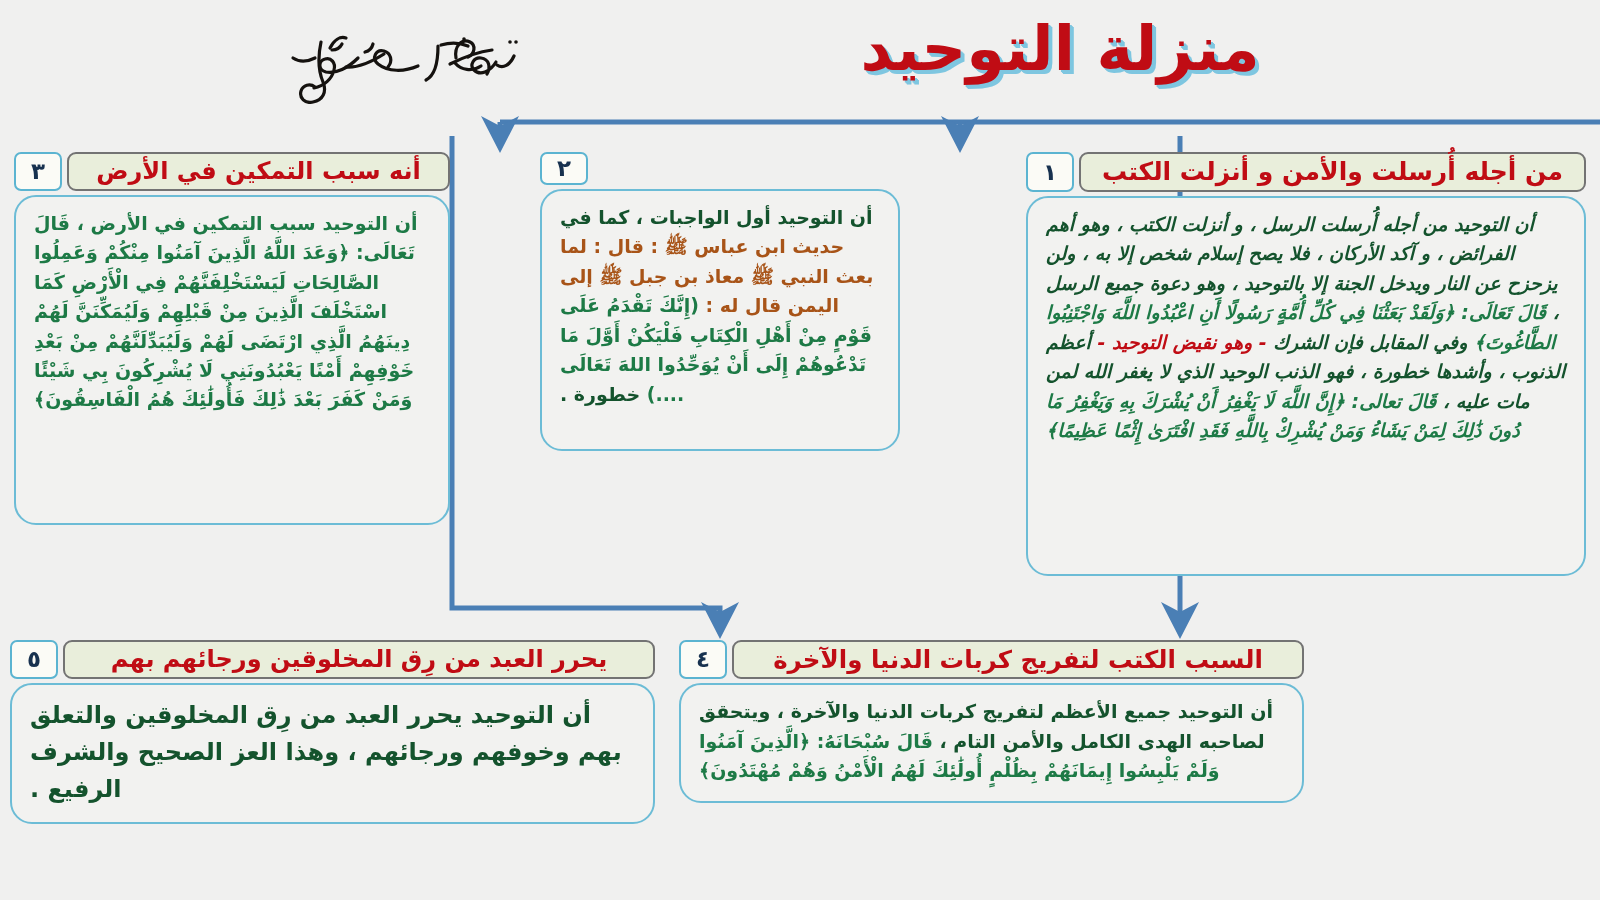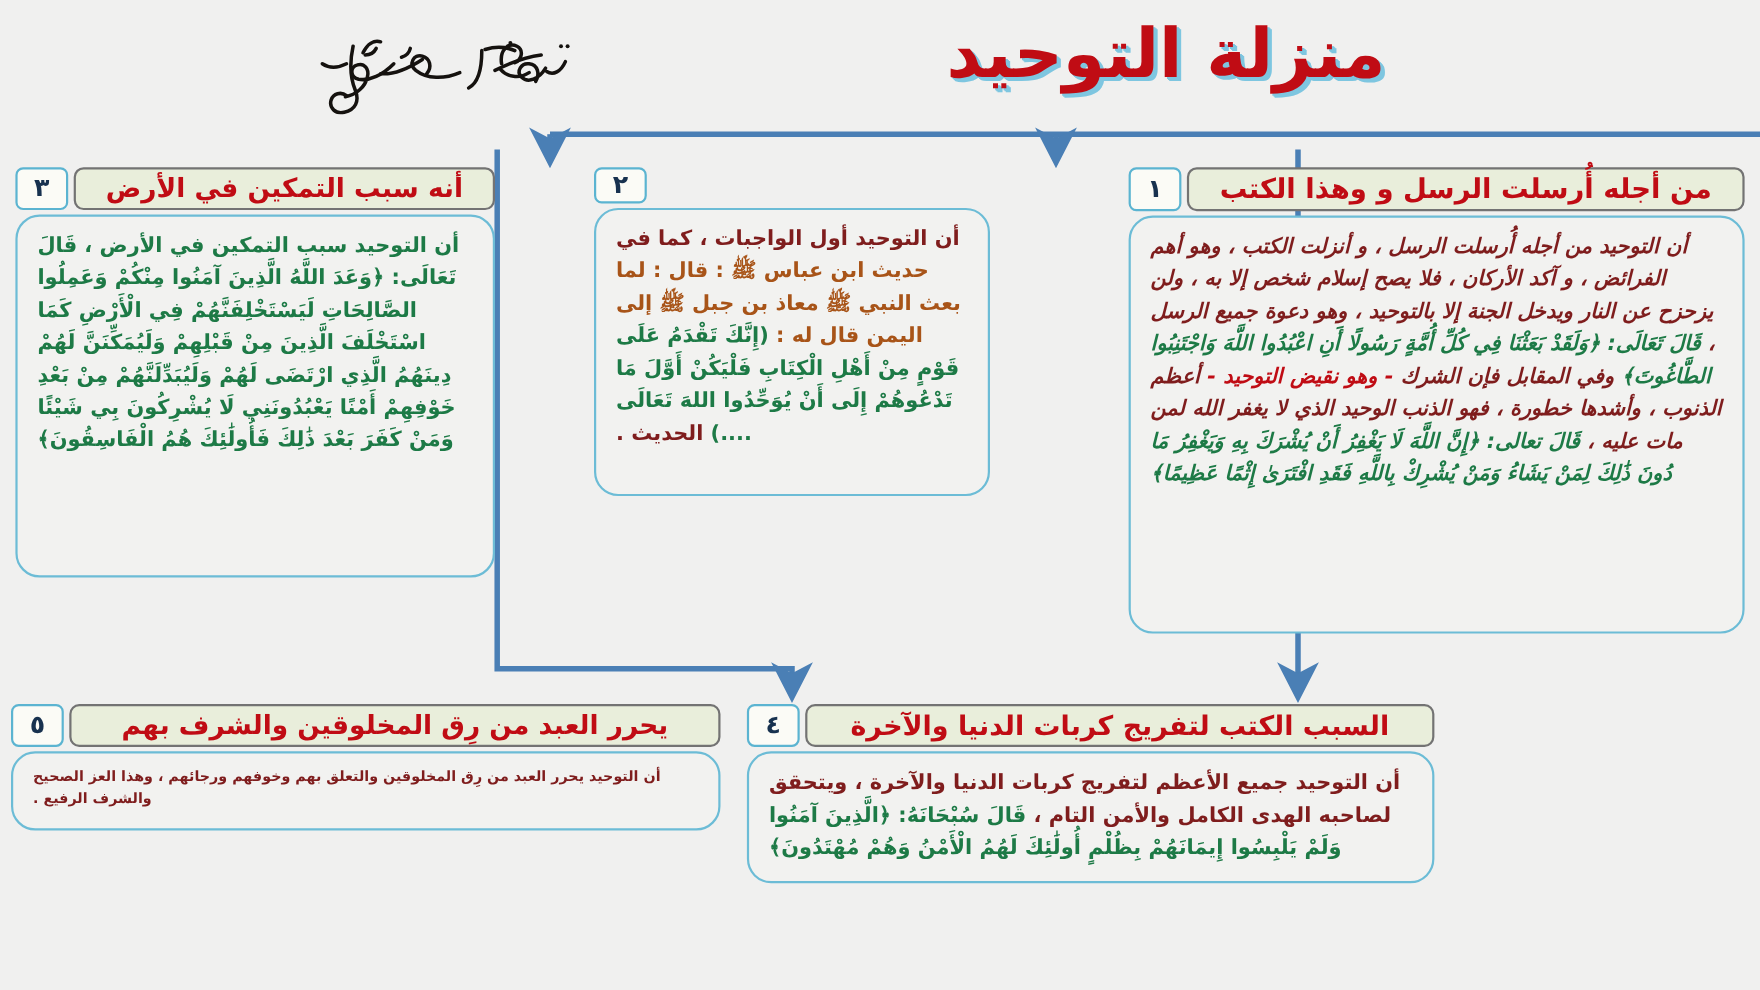--- a/index.html
+++ b/index.html
@@ -122,40 +122,40 @@
     font-size: 19.5px;
     line-height: 1.55;
     text-align: left;
     direction: rtl;
     box-sizing: border-box;
   }
 
   .node-body p { margin: 0; }
 
   
-  .t-blue   { color: #7f1d1d; font-weight: bold; }
+  .t-blue   { color: #14532d; font-weight: bold; }
   .t-green  { color: #1d7a46; font-weight: bold; }
   .t-red    { color: #c00c14; font-weight: bold; }
   .t-brown  { color: #a85418; font-weight: bold; }
 
   
   #node-1 { right: 14px; top: 152px; width: 560px; }
   #node-1 .node-body { min-height: 380px; font-size: 19px; font-style: italic; }
 
   #node-2 { right: 700px; top: 152px; width: 360px; }
   #node-2 .node-body { min-height: 262px; font-size: 19px; }
 
   #node-3 { right: 1150px; top: 152px; width: 436px; }
   #node-3 .node-body { min-height: 330px; font-size: 19px; }
 
   #node-4 { right: 296px; top: 640px; width: 625px; }
   #node-4 .node-body { min-height: 120px; font-size: 19px; }
 
   #node-5 { right: 945px; top: 640px; width: 645px; }
-  #node-5 .node-body { min-height: 72px; font-size: 13px; }
+  #node-5 .node-body { min-height: 72px; font-size: 24px; }
 
   #node-3 .head-title, #node-5 .head-title { font-size: 24px; }
   #node-4 .head-title { font-size: 24.5px; }
 </style>
 </head>
 <body>
 
 <div id="canvas">
 
   <div class="signature" title="يوسف النعمي">
@@ -205,33 +205,33 @@
 
       <path d="M192,136 L192,608 L460,608 L460,620" marker-end="url(#arrowhead)"></path>
 
       <path d="M920,136 L920,620" marker-end="url(#arrowhead)"></path>
     </g>
   </svg>
 
   <div class="node" id="node-1">
     <div class="node-head">
       <div class="head-badge">١</div>
-      <div class="head-title">من أجله أُرسلت الرسل و وهذا الكتب</div>
+      <div class="head-title">من أجله أُرسلت والأمن و أنزلت الكتب</div>
     </div>
     <div class="node-body">
         <p><span class="t-blue">أن التوحيد من أجله أُرسلت الرسل ، و أنزلت الكتب ، وهو أهم الفرائض ، و آكد الأركان ، فلا يصح إسلام شخص إلا به ، ولن يزحزح عن النار ويدخل الجنة إلا بالتوحيد ، وهو دعوة جميع الرسل ، </span><span class="t-green">قَالَ تَعَالَى: ﴿وَلَقَدْ بَعَثْنَا فِي كُلِّ أُمَّةٍ رَسُولًا أَنِ اعْبُدُوا اللَّهَ وَاجْتَنِبُوا الطَّاغُوتَ﴾ </span><span class="t-blue">وفي المقابل فإن الشرك </span><span class="t-red">- وهو نقيض التوحيد - </span><span class="t-blue">أعظم الذنوب ، وأشدها خطورة ، فهو الذنب الوحيد الذي لا يغفر الله لمن مات عليه ، </span><span class="t-green">قَالَ تعالى: ﴿إِنَّ اللَّهَ لَا يَغْفِرُ أَنْ يُشْرَكَ بِهِ وَيَغْفِرُ مَا دُونَ ذَٰلِكَ لِمَنْ يَشَاءُ وَمَنْ يُشْرِكْ بِاللَّهِ فَقَدِ افْتَرَىٰ إِثْمًا عَظِيمًا﴾</span></p>
       </div>
   </div>
 
   <div class="node" id="node-2">
     <div class="node-head">
       <div class="head-badge">٢</div>
     </div>
     <div class="node-body">
-        <p><span class="t-blue">أن التوحيد أول الواجبات ، كما في </span><span class="t-brown">حديث ابن عباس ﷺ : قال : لما بعث النبي ﷺ معاذ بن جبل ﷺ إلى اليمن قال له : </span><span class="t-green">(إِنَّكَ تَقْدَمُ عَلَى قَوْمٍ مِنْ أَهْلِ الْكِتَابِ فَلْيَكُنْ أَوَّلَ مَا تَدْعُوهُمْ إِلَى أَنْ يُوَحِّدُوا اللهَ تَعَالَى ....) </span><span class="t-blue">الحديث .</span></p>
+        <p><span class="t-blue">أن التوحيد أول الواجبات ، كما في </span><span class="t-brown">حديث ابن عباس ﷺ : قال : لما بعث النبي ﷺ معاذ بن جبل ﷺ إلى اليمن قال له : </span><span class="t-green">(إِنَّكَ تَقْدَمُ عَلَى قَوْمٍ مِنْ أَهْلِ الْكِتَابِ فَلْيَكُنْ أَوَّلَ مَا تَدْعُوهُمْ إِلَى أَنْ يُوَحِّدُوا اللهَ تَعَالَى ....) </span><span class="t-blue">خطورة .</span></p>
       </div>
   </div>
 
   <div class="node" id="node-3">
     <div class="node-head">
       <div class="head-badge">٣</div>
       <div class="head-title">أنه سبب التمكين في الأرض</div>
     </div>
     <div class="node-body">
         <p><span class="t-green">أن التوحيد سبب التمكين في الأرض ، قَالَ تَعَالَى: ﴿وَعَدَ اللَّهُ الَّذِينَ آمَنُوا مِنْكُمْ وَعَمِلُوا الصَّالِحَاتِ لَيَسْتَخْلِفَنَّهُمْ فِي الْأَرْضِ كَمَا اسْتَخْلَفَ الَّذِينَ مِنْ قَبْلِهِمْ وَلَيُمَكِّنَنَّ لَهُمْ دِينَهُمُ الَّذِي ارْتَضَى لَهُمْ وَلَيُبَدِّلَنَّهُمْ مِنْ بَعْدِ خَوْفِهِمْ أَمْنًا يَعْبُدُونَنِي لَا يُشْرِكُونَ بِي شَيْئًا وَمَنْ كَفَرَ بَعْدَ ذَٰلِكَ فَأُولَٰئِكَ هُمُ الْفَاسِقُونَ﴾</span></p>
@@ -244,20 +244,20 @@
       <div class="head-title">السبب الكتب لتفريج كربات الدنيا والآخرة</div>
     </div>
     <div class="node-body">
         <p><span class="t-blue">أن التوحيد جميع الأعظم لتفريج كربات الدنيا والآخرة ، ويتحقق لصاحبه الهدى الكامل والأمن التام ، </span><span class="t-green">قَالَ سُبْحَانَهُ: ﴿الَّذِينَ آمَنُوا وَلَمْ يَلْبِسُوا إِيمَانَهُمْ بِظُلْمٍ أُولَٰئِكَ لَهُمُ الْأَمْنُ وَهُمْ مُهْتَدُونَ﴾</span></p>
       </div>
   </div>
 
   <div class="node" id="node-5">
     <div class="node-head">
       <div class="head-badge">٥</div>
-      <div class="head-title">يحرر العبد من رِق المخلوقين والشرف بهم</div>
+      <div class="head-title">يحرر العبد من رِق المخلوقين ورجائهم بهم</div>
     </div>
     <div class="node-body">
         <p><span class="t-blue">أن التوحيد يحرر العبد من رِق المخلوقين والتعلق بهم وخوفهم ورجائهم ، وهذا العز الصحيح والشرف الرفيع .</span></p>
       </div>
   </div>
 
 </div>
 
 </body></html>

